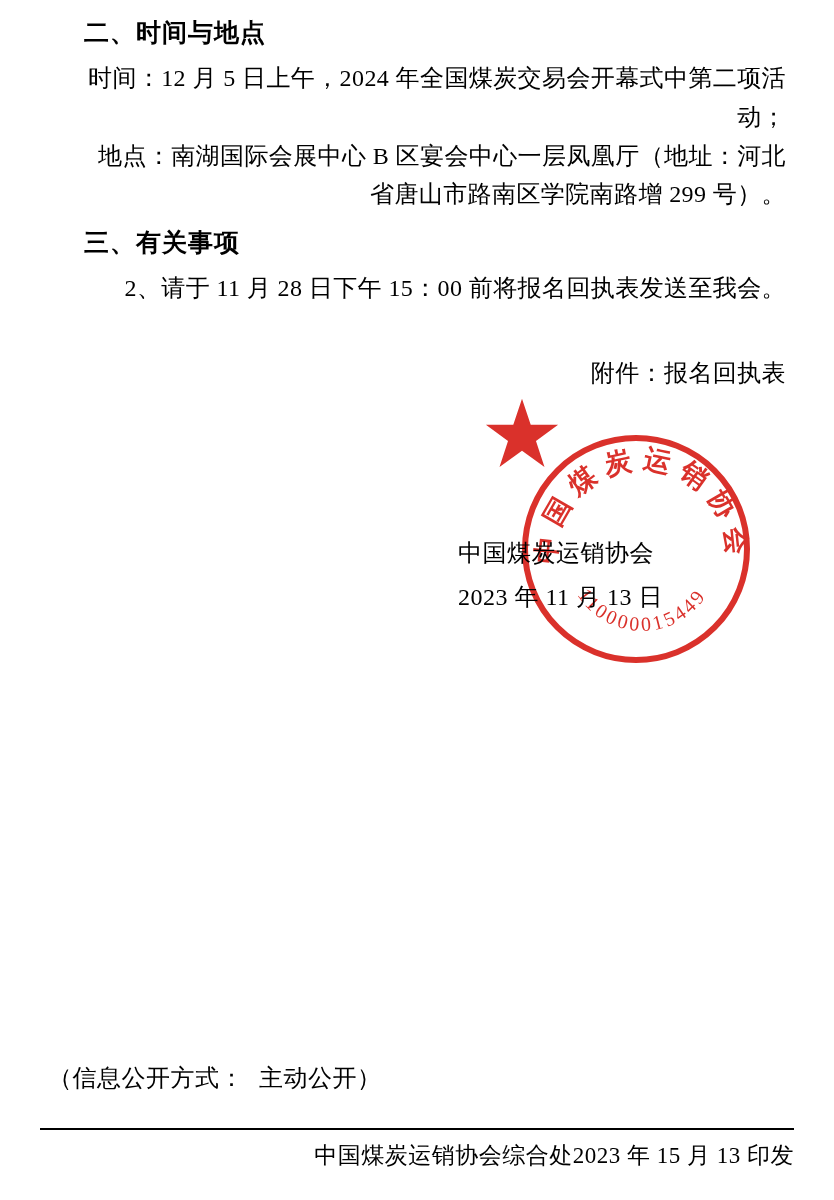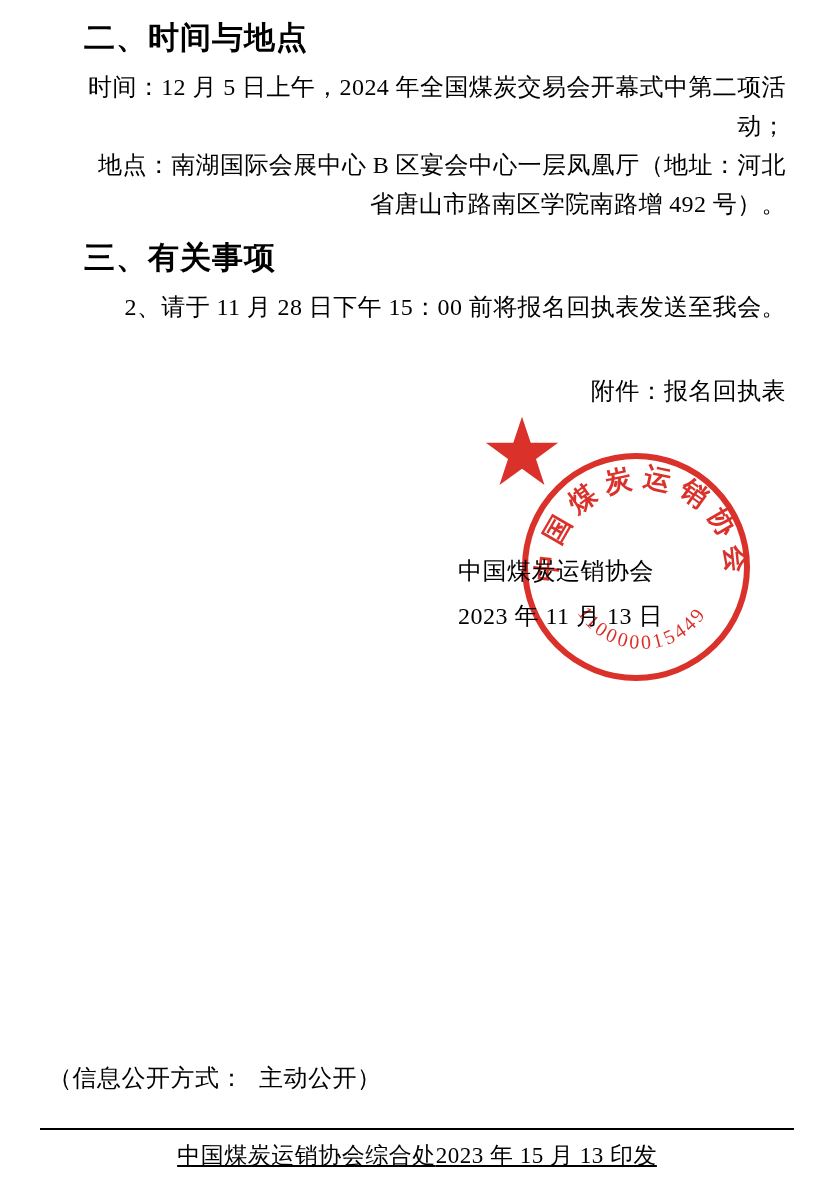--- a/index.html
+++ b/index.html
@@ -16,21 +16,21 @@
     overflow: hidden;
   }
   .page {
     position: relative;
     width: 834px;
     height: 1200px;
     box-sizing: border-box;
     padding: 0 48px;
   }
   .section-heading {
-    font-size: 31px;
+    font-size: 25px;
     font-weight: bold;
     letter-spacing: 1px;
     margin: 0 0 6px 0;
     padding-left: 36px;
     line-height: 1.55;
   }
   .body-line {
     font-size: 24px;
     line-height: 1.62;
     margin: 0;
@@ -105,40 +105,39 @@
     right: 40px;
     top: 1128px;
     border-top: 2px solid #000;
   }
   .footer-row {
     position: absolute;
     left: 40px;
     right: 40px;
     top: 1140px;
     display: flex;
-    justify-content: center;
+    justify-content: flex-end;
     font-size: 23px;
     letter-spacing: 0.5px;
-    text-decoration: underline;
   }
   .content-top {
     padding-top: 14px;
   }
 </style>
 </head>
 <body>
 
 <div class="page">
 
   <div class="content-top">
 
     <div class="block">
       <div class="section-heading">二、时间与地点</div>
       <div class="body-line indent">时间：12 月 5 日上午，2024 年全国煤炭交易会开幕式中第二项活动；</div>
-      <div class="body-line indent">地点：南湖国际会展中心 B 区宴会中心一层凤凰厅（地址：河北省唐山市路南区学院南路增 492 号）。</div>
+      <div class="body-line indent">地点：南湖国际会展中心 B 区宴会中心一层凤凰厅（地址：河北省唐山市路南区学院南路增 299 号）。</div>
     </div>
 
     <div class="gap-small"></div>
 
     <div class="block">
       <div class="section-heading">三、有关事项</div>
       <div class="body-line indent">2、请于 11 月 28 日下午 15：00 前将报名回执表发送至我会。</div>
     </div>
 
     <div class="gap-small"></div>

